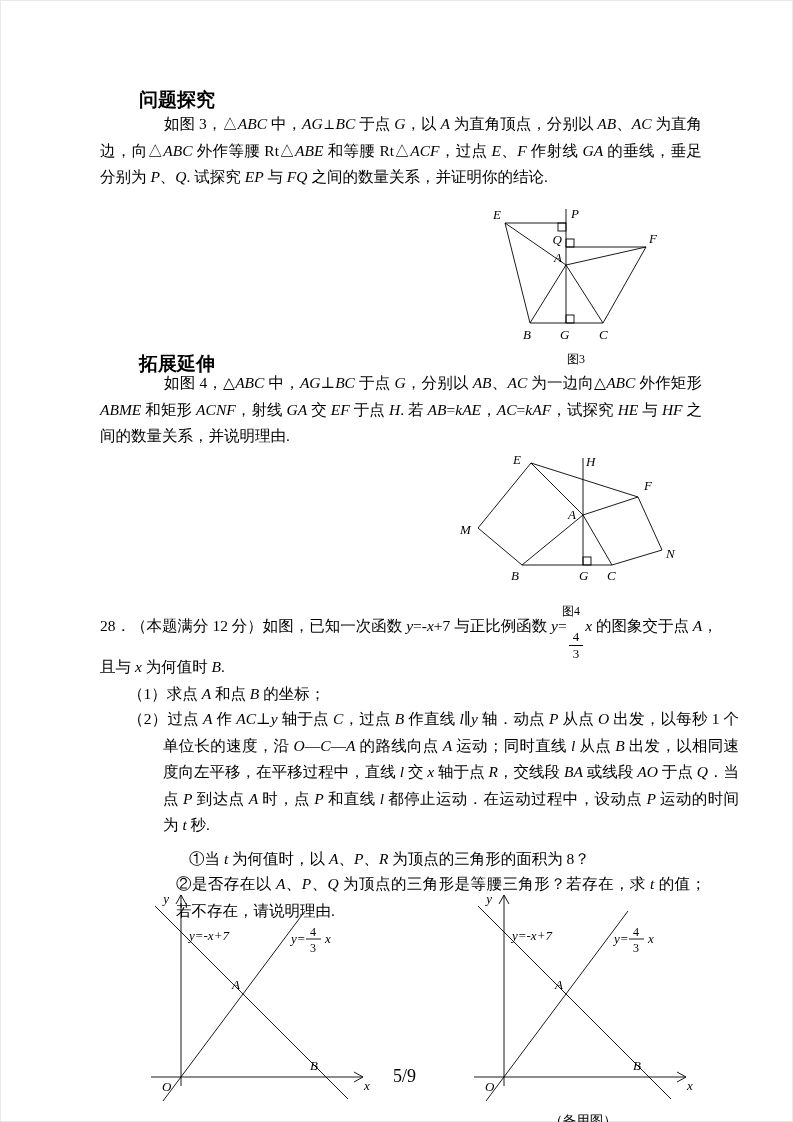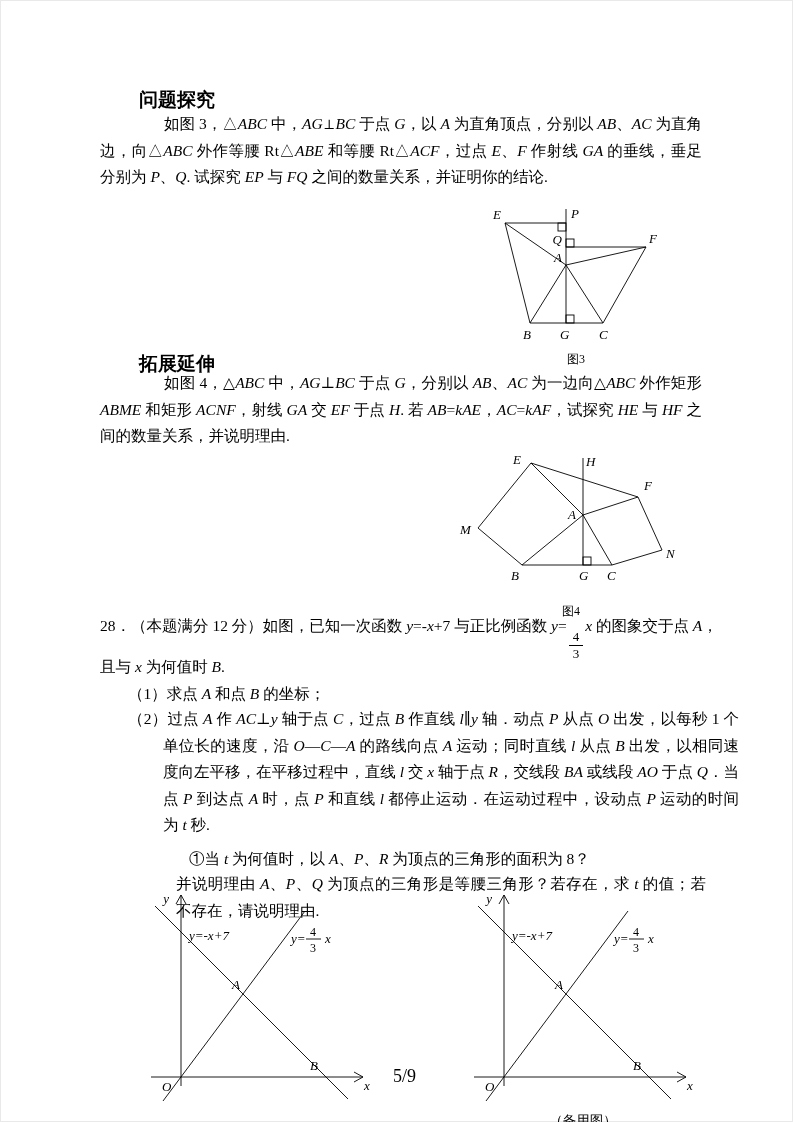--- a/index.html
+++ b/index.html
@@ -107,21 +107,21 @@
   </div>
 
   <div class="abs" id="q28-stem"><span>28．（本题满分 12 分）如图，已知一次函数 </span><span class="it">y</span><span>=-</span><span class="it">x</span><span>+7 与正比例函数 </span><span class="it">y</span><span>=</span><span class="frac">
         <span class="num">4</span>
         <span class="den">3</span>
       </span><span class="it">x</span><span> 的图象交于点 </span><span class="it">A</span><span>，</span></div>
   <div class="abs" id="q28-stem2"><span>且与 </span><span class="it">x</span><span> 为何值时 </span><span class="it">B</span><span>.</span></div>
   <div class="abs" id="q28-p1"><span>（1）求点 </span><span class="it">A</span><span> 和点 </span><span class="it">B</span><span> 的坐标；</span></div>
   <div class="abs para hang" id="q28-p2"><span>（2）过点 </span><span class="it">A</span><span> 作 </span><span class="it">AC</span><span>⊥</span><span class="it">y</span><span> 轴于点 </span><span class="it">C</span><span>，过点 </span><span class="it">B</span><span> 作直线 </span><span class="it">l</span><span>∥</span><span class="it">y</span><span> 轴．动点 </span><span class="it">P</span><span> 从点 </span><span class="it">O</span><span> 出发，以每秒 1 个单位长的速度，沿 </span><span class="it">O</span><span>—</span><span class="it">C</span><span>—</span><span class="it">A</span><span> 的路线向点 </span><span class="it">A</span><span> 运动；同时直线 </span><span class="it">l</span><span> 从点 </span><span class="it">B</span><span> 出发，以相同速度向左平移，在平移过程中，直线 </span><span class="it">l</span><span> 交 </span><span class="it">x</span><span> 轴于点 </span><span class="it">R</span><span>，交线段 </span><span class="it">BA</span><span> 或线段 </span><span class="it">AO</span><span> 于点 </span><span class="it">Q</span><span>．当点 </span><span class="it">P</span><span> 到达点 </span><span class="it">A</span><span> 时，点 </span><span class="it">P</span><span> 和直线 </span><span class="it">l</span><span> 都停止运动．在运动过程中，设动点 </span><span class="it">P</span><span> 运动的时间为 </span><span class="it">t</span><span> 秒.</span></div>
   <div class="abs" id="q28-s1"><span>①当 </span><span class="it">t</span><span> 为何值时，以 </span><span class="it">A</span><span>、</span><span class="it">P</span><span>、</span><span class="it">R</span><span> 为顶点的三角形的面积为 8？</span></div>
-  <div class="abs para" id="q28-s2"><span>并说明理由 </span><span class="it">A</span><span>、</span><span class="it">P</span><span>、</span><span class="it">Q</span><span> 为顶点的三角形是等腰三角形？若存在，求 </span><span class="it">t</span><span> 的值；若不存在，请说明理由.</span></div>
+  <div class="abs para" id="q28-s2"><span>②是否存在以 </span><span class="it">A</span><span>、</span><span class="it">P</span><span>、</span><span class="it">Q</span><span> 为顶点的三角形是等腰三角形？若存在，求 </span><span class="it">t</span><span> 的值；若不存在，请说明理由.</span></div>
 
   <div class="abs" id="graph-left">
     <svg width="230" height="212" viewBox="0 0 230 212">
       <g class="stroke">
         <line x1="36" y1="5" x2="36" y2="196"></line>
         <polyline points="31,14 36,5 41,14"></polyline>
         <line x1="6" y1="187" x2="218" y2="187"></line>
         <polyline points="209,182 218,187 209,192"></polyline>
         <line x1="10" y1="16" x2="203" y2="209"></line>
         <line x1="18" y1="211" x2="160" y2="21"></line>

